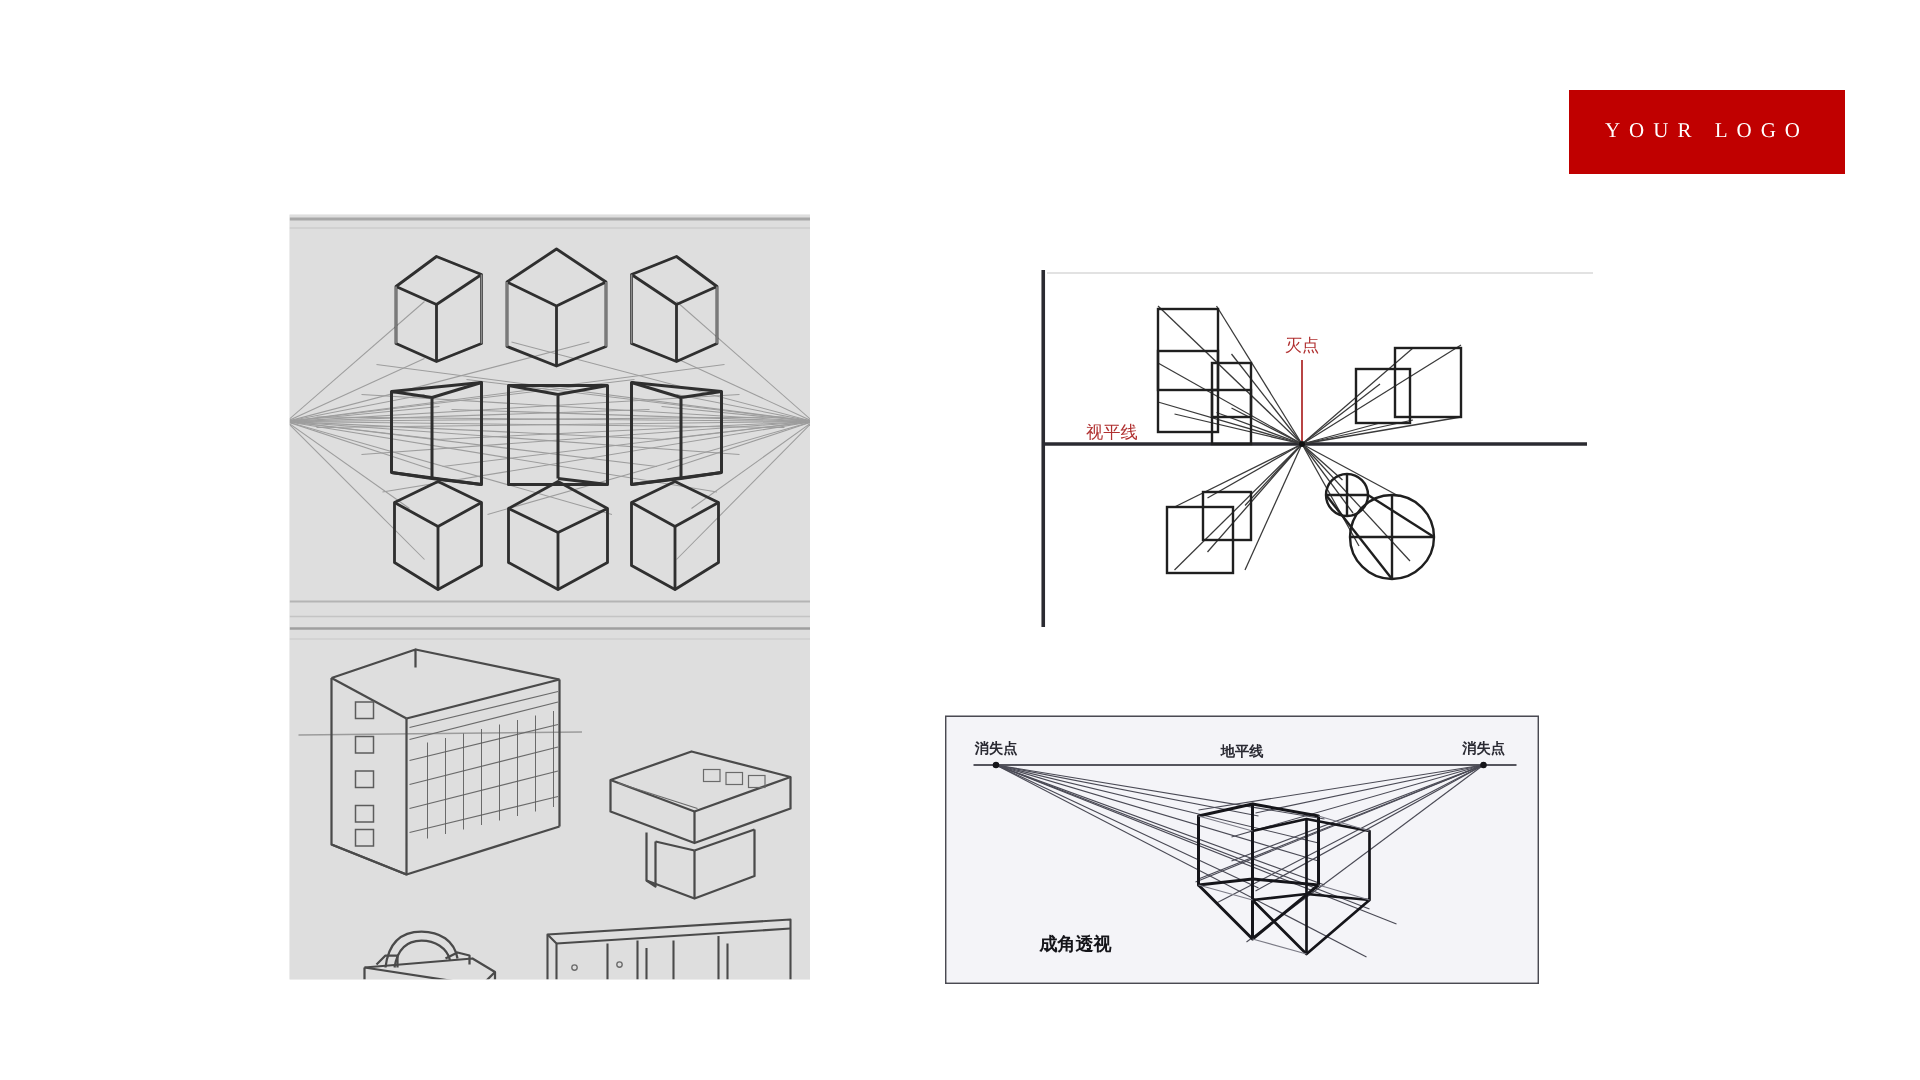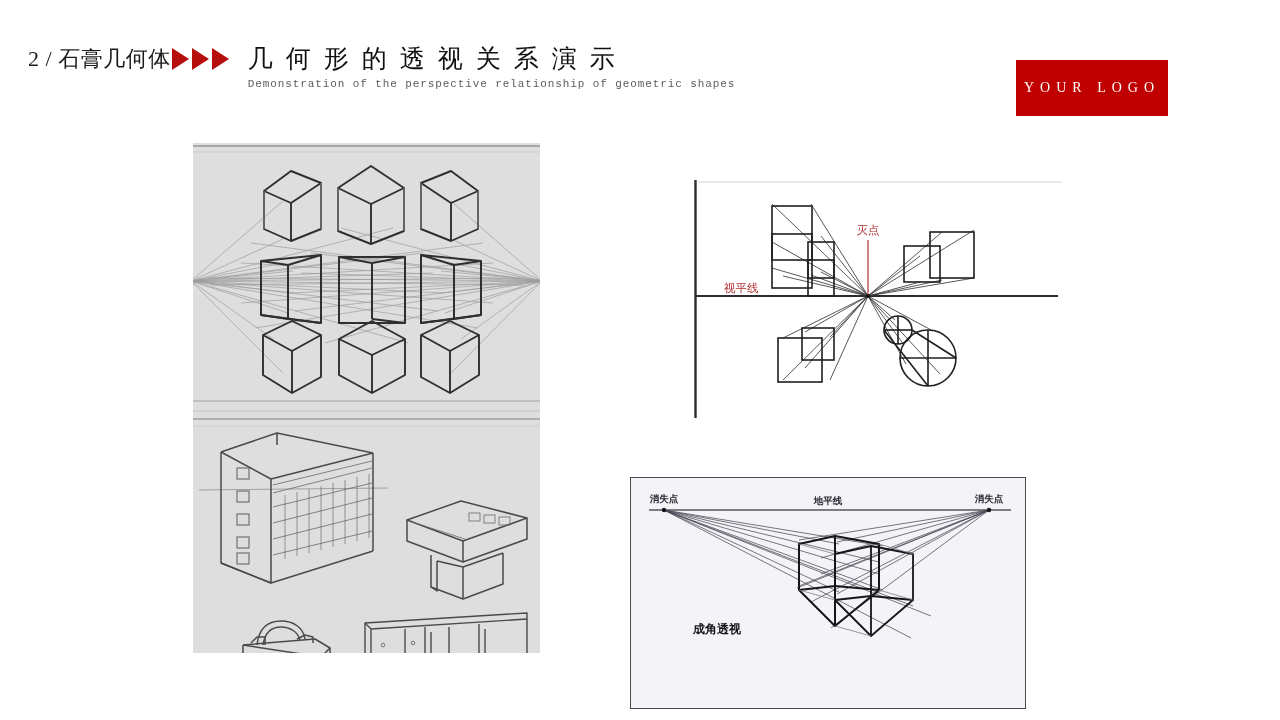--- a/index.html
+++ b/index.html
@@ -63,22 +63,22 @@
     font-family: "Liberation Mono", "DejaVu Sans Mono", monospace;
     font-size: 11px;
     color: #5d5d5d;
     letter-spacing: 0.9px;
     line-height: 16px;
     margin-top: 2px;
     white-space: nowrap;
   }
   .logo-box {
     position: absolute;
-    left: 1016px; top: 60px;
-    width: 152px; height: 56px;
+    left: 1046px; top: 60px;
+    width: 184px; height: 56px;
     background: #c00000;
     display: flex;
     align-items: center;
     justify-content: center;
   }
   .logo-text {
     color: #ffffff;
     font-family: "Liberation Serif", "DejaVu Serif", serif;
     font-size: 14px;
     letter-spacing: 6px;
@@ -100,52 +100,34 @@
     position: absolute;
     left: 690px; top: 180px;
     width: 372px; height: 240px;
     background: #f0abfc;
     overflow: hidden;
   }
   
   .br-panel {
     position: absolute;
     left: 630px; top: 477px;
-    width: 396px; height: 232px;
+    width: 396px; height: 179px;
     background: #f4f4f8;
     border: 1px solid #4a4a52;
     box-sizing: border-box;
     overflow: hidden;
   }
   svg { display: block; }
   .cn { font-family: "DejaVu Sans", "Liberation Sans", sans-serif; }
 </style>
 </head>
 <body>
 
 <div class="header">
 
-  <div class="title-block">
-    <div class="kicker">
-      <span>2</span>
-      <span>/</span>
-      <span>石膏几何体</span>
-    </div>
-
-    <div class="arrows">
-      <span class="arrow"></span>
-      <span class="arrow"></span>
-      <span class="arrow"></span>
-    </div>
-
-    <div class="title-texts">
-      <div class="main-title cn">几何形的透视关系演示</div>
-      <div class="sub-title">Demonstration of the perspective relationship of geometric shapes</div>
-    </div>
-  </div>
 
   <div class="logo-box">
     <span class="logo-text">YOUR    LOGO</span>
   </div>
 </div>
 
 <div class="left-panel">
   <svg class="lp-svg" width="347" height="510" viewBox="0 0 347 510">
     <defs>
       <g id="cubeW">

